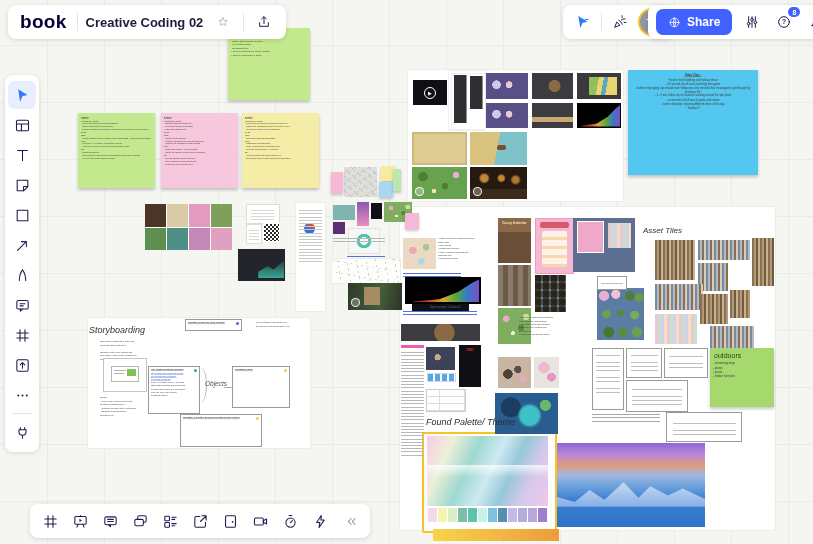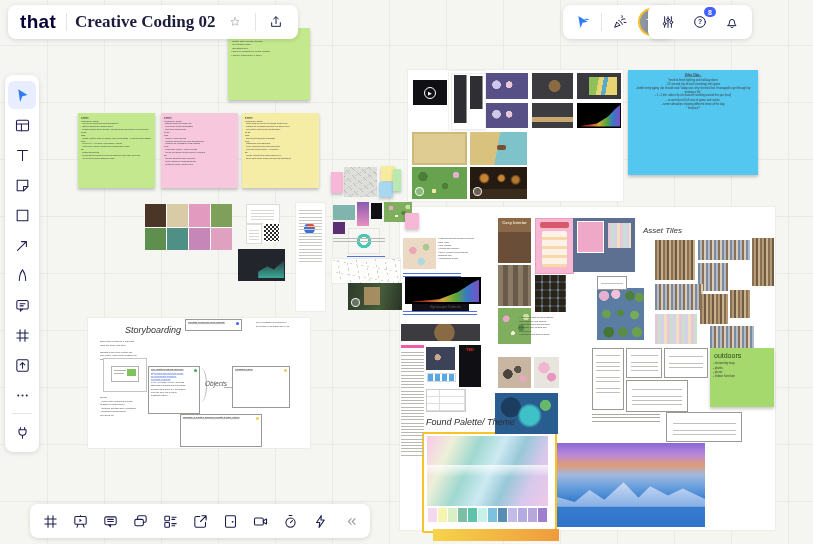--- a/index.html
+++ b/index.html
@@ -7,21 +7,21 @@
        background:#f5f5f2;}
   #canvas{position:absolute;inset:0;
     background-image:linear-gradient(#eaeae6 1px,transparent 1px),linear-gradient(90deg,#eaeae6 1px,transparent 1px);
     background-size:57px 57px;background-position:-10px -12px;}
   
   .bar{position:absolute;background:#fff;border-radius:8px;box-shadow:0 1px 5px rgba(0,0,0,.13);
        display:flex;align-items:center;z-index:50;}
   #titlebar{left:8px;top:5px;height:34px;padding:0 10px;gap:8px;}
   .logo{font-size:19px;font-weight:700;color:#050038;letter-spacing:.3px;padding:0 2px;}
   .vdiv{width:1px;height:18px;background:#e4e4e8;}
-  .btitle{font-size:17px;font-weight:700;color:#1c1c3c;font-family:Liberation Serif, serif;}
+  .btitle{font-size:13px;font-weight:700;color:#1c1c3c;}
   .ibtn{width:24px;height:24px;display:flex;align-items:center;justify-content:center;border-radius:4px;cursor:pointer;}
   svg{display:block;}
   .ic{stroke:#1d1d4f;stroke-width:1.5;fill:none;stroke-linecap:round;stroke-linejoin:round;}
   #collabbar{left:563px;top:5px;height:34px;padding:0 8px;gap:6px;}
   #actionbar{left:648px;top:5px;height:34px;padding:0 8px;gap:8px;}
   .share-btn{display:flex;align-items:center;gap:6px;background:#4262ff;color:#fff;font-size:12px;font-weight:700;
              border-radius:7px;padding:6px 12px;cursor:pointer;}
   .avatar{position:relative;width:24px;height:24px;border-radius:50%;background:#8f97a3;border:2px solid #f5c02e;
           color:#fff;font-size:9px;font-weight:700;display:flex;align-items:center;justify-content:center;}
   .bolt{position:absolute;bottom:-4px;right:-2px;font-size:8px;color:#f5c02e;}
@@ -259,21 +259,21 @@
     </div>
     <div class="hlines" style="left: 401px; top: 350px; width: 23px; height: 108px; background: repeating-linear-gradient(transparent 0px, transparent 2.2px, rgb(185, 185, 180) 2.2px, rgb(185, 185, 180) 3.2px);"></div>
     <div class="hlines" style="left: 299px; top: 208px; width: 23px; height: 56px; background: repeating-linear-gradient(transparent 0px, transparent 2.2px, rgb(201, 201, 196) 2.2px, rgb(201, 201, 196) 3.2px);"></div>
     <div class="hlines" style="left: 333px; top: 236px; width: 52px; height: 9px; background: repeating-linear-gradient(transparent 0px, transparent 2.2px, rgb(185, 185, 180) 2.2px, rgb(185, 185, 180) 3.2px);"></div>
     <div class="hlines" style="left: 403px; top: 271px; width: 58px; height: 6px; background: repeating-linear-gradient(transparent 0px, transparent 2.2px, rgb(79, 116, 214) 2.2px, rgb(79, 116, 214) 3.2px);"></div>
     <div class="hlines" style="left: 403px; top: 309px; width: 74px; height: 7px; background: repeating-linear-gradient(transparent 0px, transparent 2.2px, rgb(79, 116, 214) 2.2px, rgb(79, 116, 214) 3.2px);"></div>
     <div class="hlines" style="left: 347px; top: 254px; width: 38px; height: 3px; background: repeating-linear-gradient(transparent 0px, transparent 2.2px, rgb(79, 116, 214) 2.2px, rgb(79, 116, 214) 3.2px);"></div>
     <div class="hlines" style="left: 592px; top: 412px; width: 68px; height: 10px; background: repeating-linear-gradient(transparent 0px, transparent 2.2px, rgb(169, 169, 162) 2.2px, rgb(169, 169, 162) 3.2px);"></div>
     <div class="hlines" style="left: 224px; top: 387px; width: 8px; height: 1px; background: rgb(176, 176, 171);"></div>
     <div class="bracearc" style="left: 197px; top: 368px; width: 9px; height: 34px;"></div>
-    <div class="blabel" style="left: 89px; top: 325px; font-size: 9px; color: rgb(51, 51, 51); margin-left: 36px;">Storyboarding</div>
+    <div class="blabel" style="left: 89px; top: 325px; font-size: 9px; color: rgb(51, 51, 51);">Storyboarding</div>
     <div class="blabel" style="left: 205px; top: 380px; font-size: 6.5px; color: rgb(85, 85, 85);">Objects</div>
     <div class="blabel" style="left: 643px; top: 226px; font-size: 8px; color: rgb(51, 51, 51);">Asset Tiles</div>
     <div class="blabel" style="left: 426px; top: 417px; font-size: 9px; color: rgb(45, 45, 45);">Found Palette/ Theme</div>
     <div class="blabel" style="left: 430px; top: 305px; font-size: 3.5px; color: rgb(102, 102, 102);">Gyroscope Controls</div>
     <div class="tblock" style="left: 100px; top: 340px; width: 50px;">
       <div class="tiny" style="transform: scale(0.4); width: 250%;">Each room relates to a map and
 uses the same 8bit style.
 
 Objects in the map contain the
 mini game, each room contains an
@@ -462,21 +462,21 @@
       </div>
     </div>
     <div class="sticky" style="left: 405px; top: 213px; width: 14px; height: 16px; background: rgb(247, 184, 216);">
       <div class="tinywrap">
         <div class="tiny" style="transform: scale(0.38); width: 263.158%;"><div></div></div>
       </div>
     </div>
   </div>
 
 <div class="bar" id="titlebar">
-  <span class="logo">that</span>
+  <span class="logo">book</span>
   <span class="vdiv"></span>
   <span class="btitle">Creative Coding 02</span>
   <span class="ibtn">
     <svg width="14" height="14" viewBox="0 0 24 24">
         <path class="ic" style="stroke:#b5b8bf" d="M12 4.5l2.1 4.6 5 .5-3.8 3.3 1.1 4.9-4.4-2.6-4.4 2.6 1.1-4.9L5 9.6l5-.5z"></path>
       </svg>
   </span>
   <span class="vdiv"></span>
   <span class="ibtn">
     <svg width="16" height="16" viewBox="0 0 24 24">
@@ -498,20 +498,29 @@
         <path class="ic" d="M7 12.5L4 20l7.5-3M7 12.5c2.5 1 4.5 3 4.5 4.5M10 9.5c2.5 1 4.5 3.5 5.5 6M14 9c1.5-1.5 3.5-2 5.5-1.5M15 5.5c.5-1 .5-2 0-3M18 12.5c1 .5 2 .5 3 .2"></path>
       </svg>
   </span>
   <span class="avatar">
     <span>TT</span>
     <span class="bolt">⚡</span>
   </span>
 </div>
 
 <div class="bar" id="actionbar">
+  <span class="share-btn">
+    <svg width="13" height="13" viewBox="0 0 24 24">
+        <g class="ic" style="stroke:#fff">
+          <circle cx="12" cy="12" r="8"></circle>
+          <path d="M4 12h16M12 4c-2.5 2.5-2.5 13.5 0 16 2.5-2.5 2.5-13.5 0-16z"></path>
+        </g>
+      </svg>
+    <span>Share</span>
+  </span>
   <span class="ibtn">
     <svg width="16" height="16" viewBox="0 0 24 24">
         <g class="ic">
           <path d="M7 4v16M12 4v16M17 4v16"></path>
           <circle cx="7" cy="14.5" r="2" fill="#fff"></circle>
           <circle cx="12" cy="8.5" r="2" fill="#fff"></circle>
           <circle cx="17" cy="12.5" r="2" fill="#fff"></circle>
         </g>
       </svg>
   </span>

